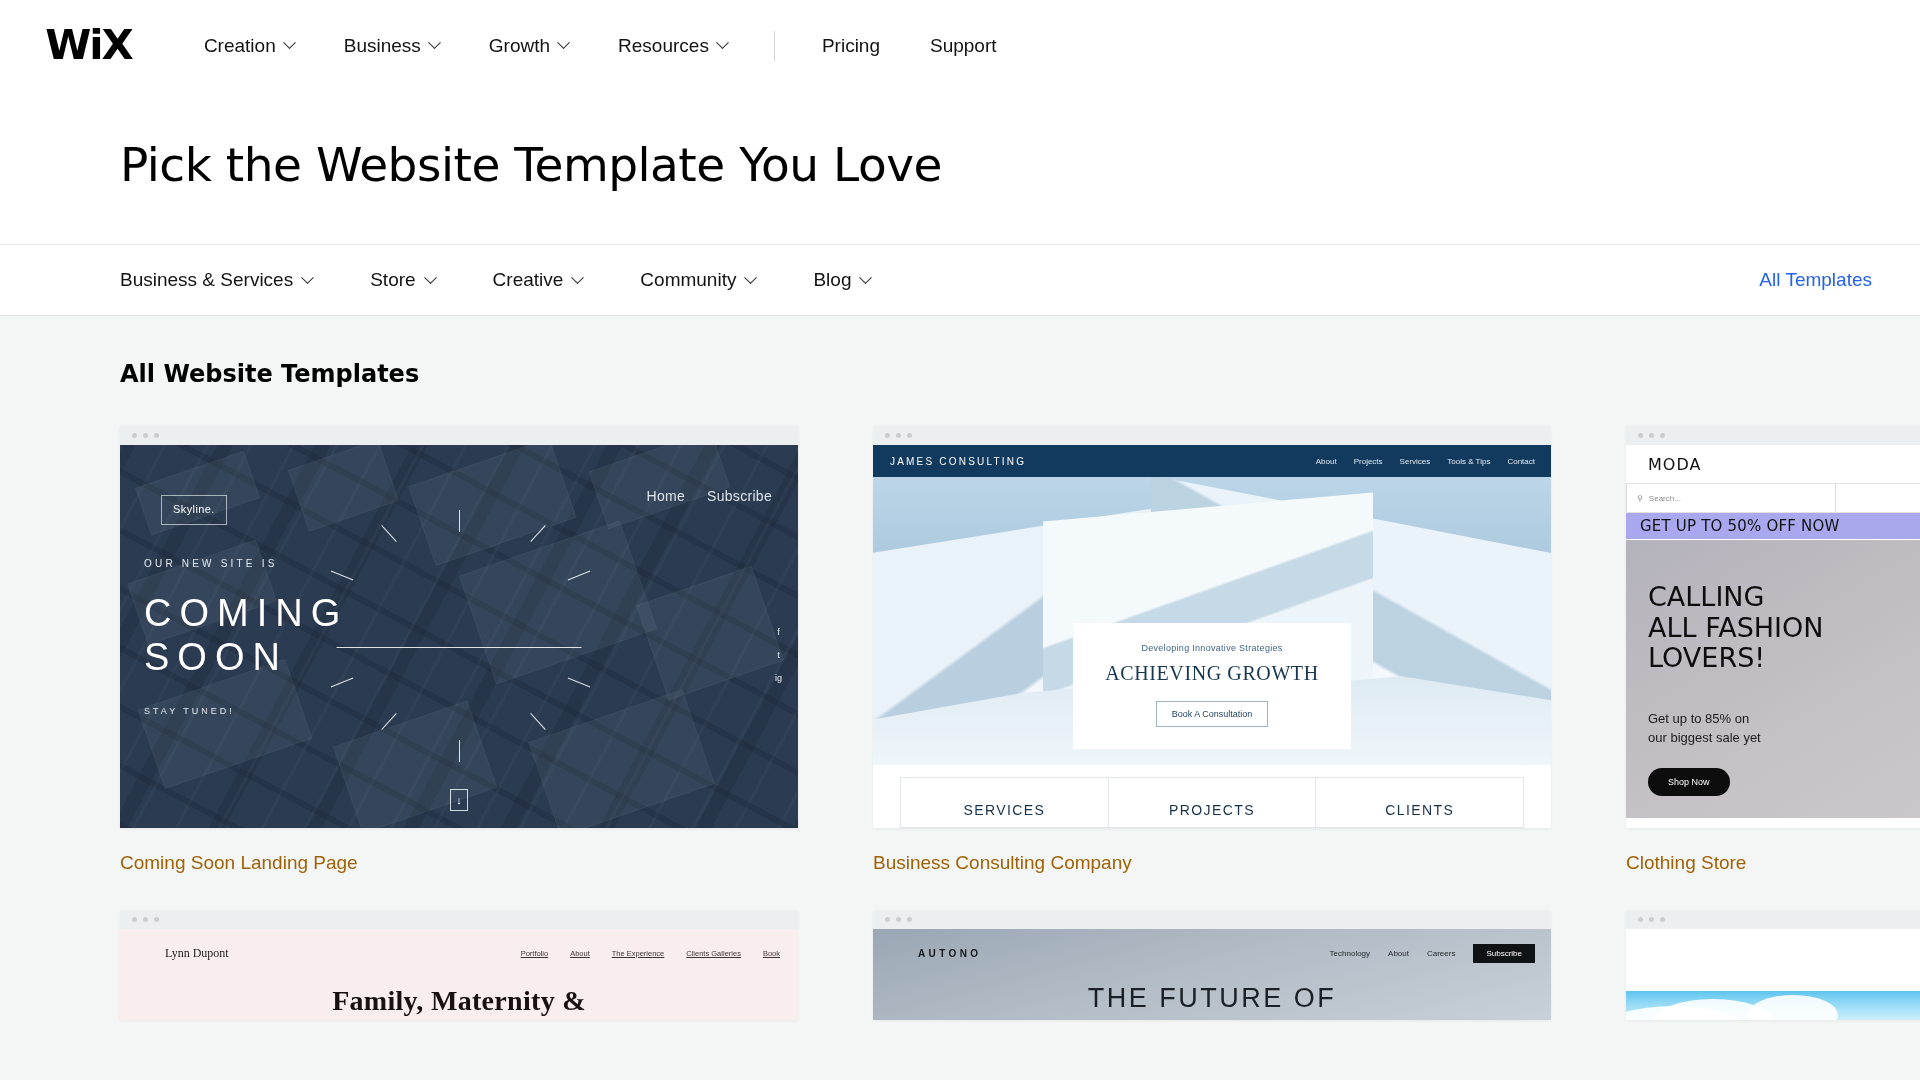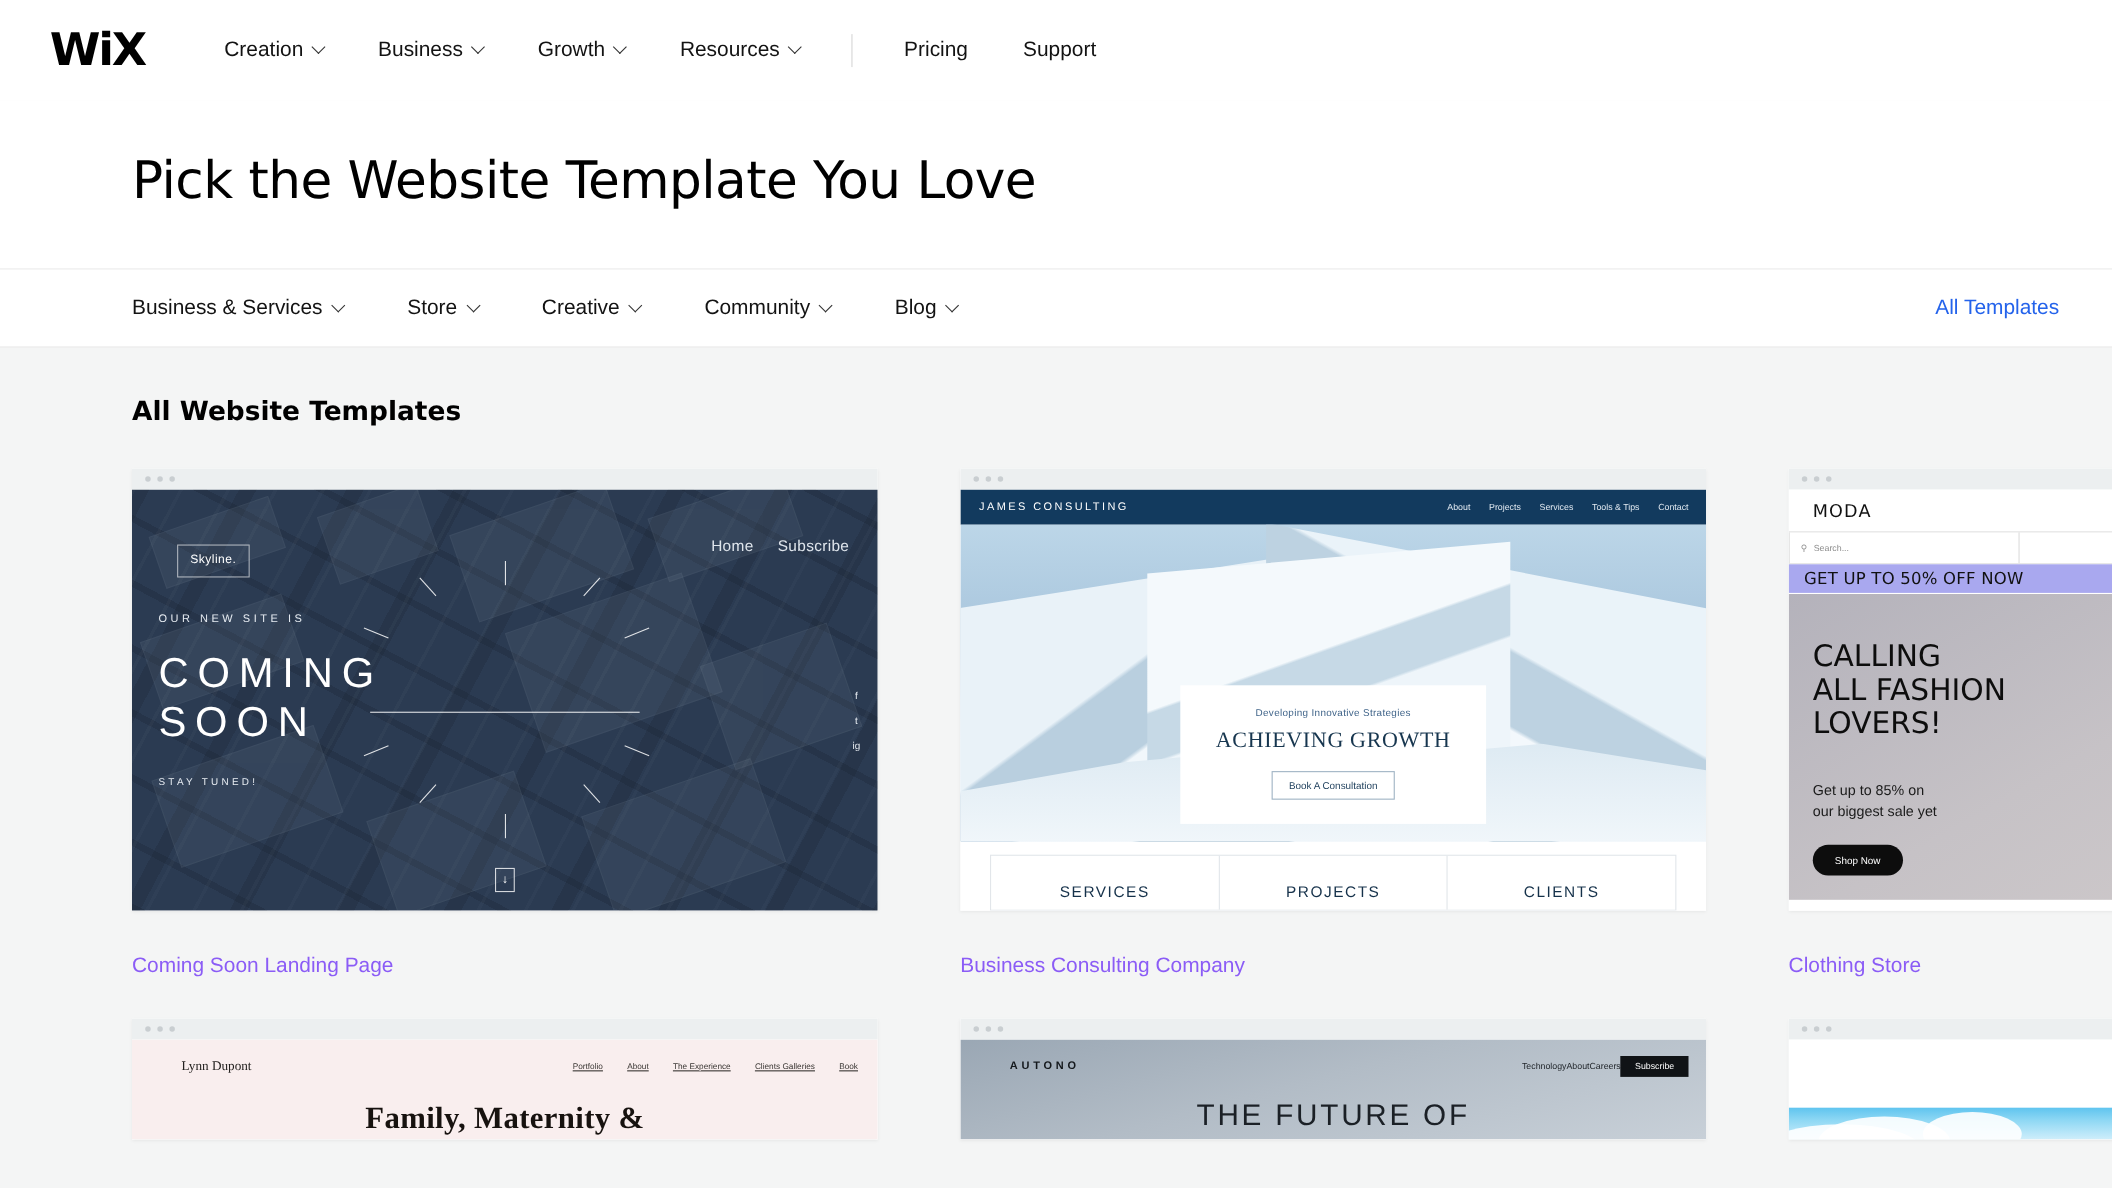--- a/index.html
+++ b/index.html
@@ -52,21 +52,21 @@
     font-family:"DejaVu Sans", sans-serif; margin-bottom:38px; }
   .grid{ display:flex; gap:75px; }
   .col{ width:678px; flex:0 0 678px; }
   .thumb{ width:678px; height:402px; background:#fff; overflow:hidden;
     position:relative; box-shadow:0 1px 3px rgba(0,0,0,.06); cursor:pointer; }
   .chrome{ height:19px; background:#eceff0; display:flex; align-items:center;
     padding-left:12px; gap:6px; }
   .dot{ width:5px; height:5px; border-radius:50%; background:#c9ced1; }
   .thumb-body{ position:absolute; top:19px; left:0; right:0; bottom:0;
     overflow:hidden; }
-  .card-title{ font-size:19px; color:#8b5cf6; margin-top:40px; }
+  .card-title{ font-size:19px; color:#a16207; margin-top:24px; }
 
   
   .cs{ position:absolute; inset:0;
     background:
       linear-gradient(rgba(28,45,72,.80), rgba(28,45,72,.80)),
       repeating-linear-gradient(118deg,#4b5d72 0 26px,#3e5066 26px 44px,#56687d 44px 70px,#33455c 70px 104px),
       repeating-linear-gradient(28deg,#445странности 0 0);
     background-color:#2b3b52;
   }
   .cs-grid{ position:absolute; inset:0; opacity:.5;
@@ -172,21 +172,21 @@
   .ld{ position:absolute; inset:0; background:#f9eeee; }
   .ld-bar{ height:48px; display:flex; align-items:center; padding:0 18px 0 45px; }
   .ld-brand{ font-size:12px; color:#23211f; font-family:"Liberation Serif",serif; }
   .ld-nav{ margin-left:auto; display:flex; gap:22px; font-size:7.5px; color:#3a3633;text-decoration:underline; }
   .ld-h{ text-align:center; font-size:28px; font-family:"Liberation Serif",serif;
     font-weight:700; color:#17120f; margin-top:8px; letter-spacing:.3px; }
   .au{ position:absolute; inset:0;
     background:linear-gradient(165deg,#9aa7b4 0%,#b2bcc6 45%,#c8d0d8 100%); }
   .au-bar{ height:48px; display:flex; align-items:center; padding:0 16px 0 45px; }
   .au-brand{ font-size:10px; letter-spacing:3.4px; color:#14181c; font-weight:700; }
-  .au-nav{ margin-left:auto; display:flex; align-items:center;
+  .au-nav{ margin-left:auto; display:flex; gap:18px; align-items:center;
     font-size:8px; color:#1d2227; }
   .au-sub{ background:#101316; color:#fff; padding:5px 13px; font-size:8px; }
   .au-h{ text-align:center; font-size:27px; letter-spacing:2.5px; color:#1b2026;
     margin-top:6px; font-weight:400; }
   .aj{ position:absolute; inset:0; background:#fff; }
   .aj-bar{ height:62px; display:flex; flex-direction:column; align-items:flex-end;
     justify-content:center; padding-right:24px; }
   .aj-sky{ position:absolute; left:0; right:0; top:62px; bottom:0;
     background:linear-gradient(180deg,#5fc4ef 0%,#8fd8f4 40%,#cfeefb 100%); }
   .aj-cloud{ position:absolute; background:#fff; border-radius:50%; opacity:.9; }

